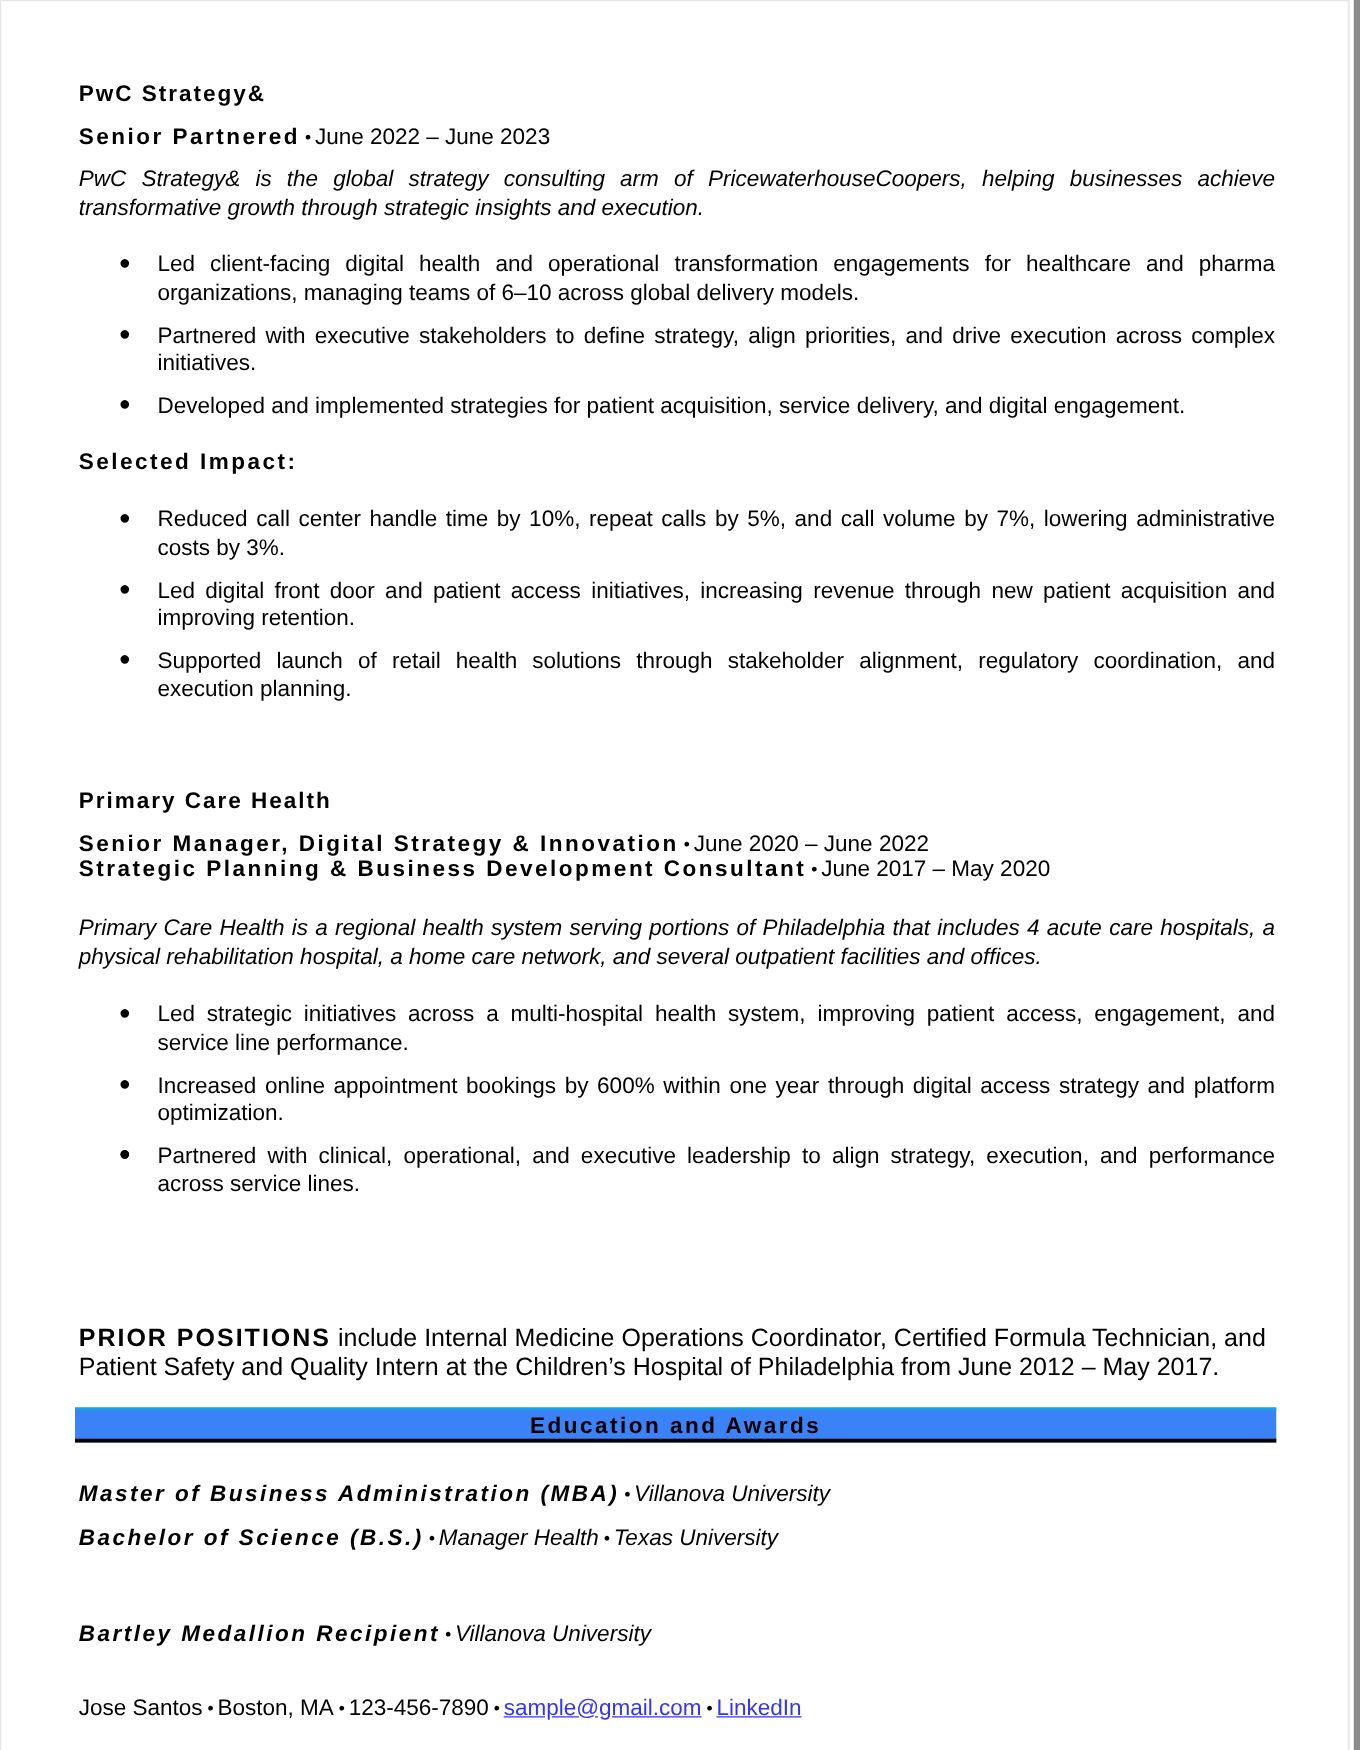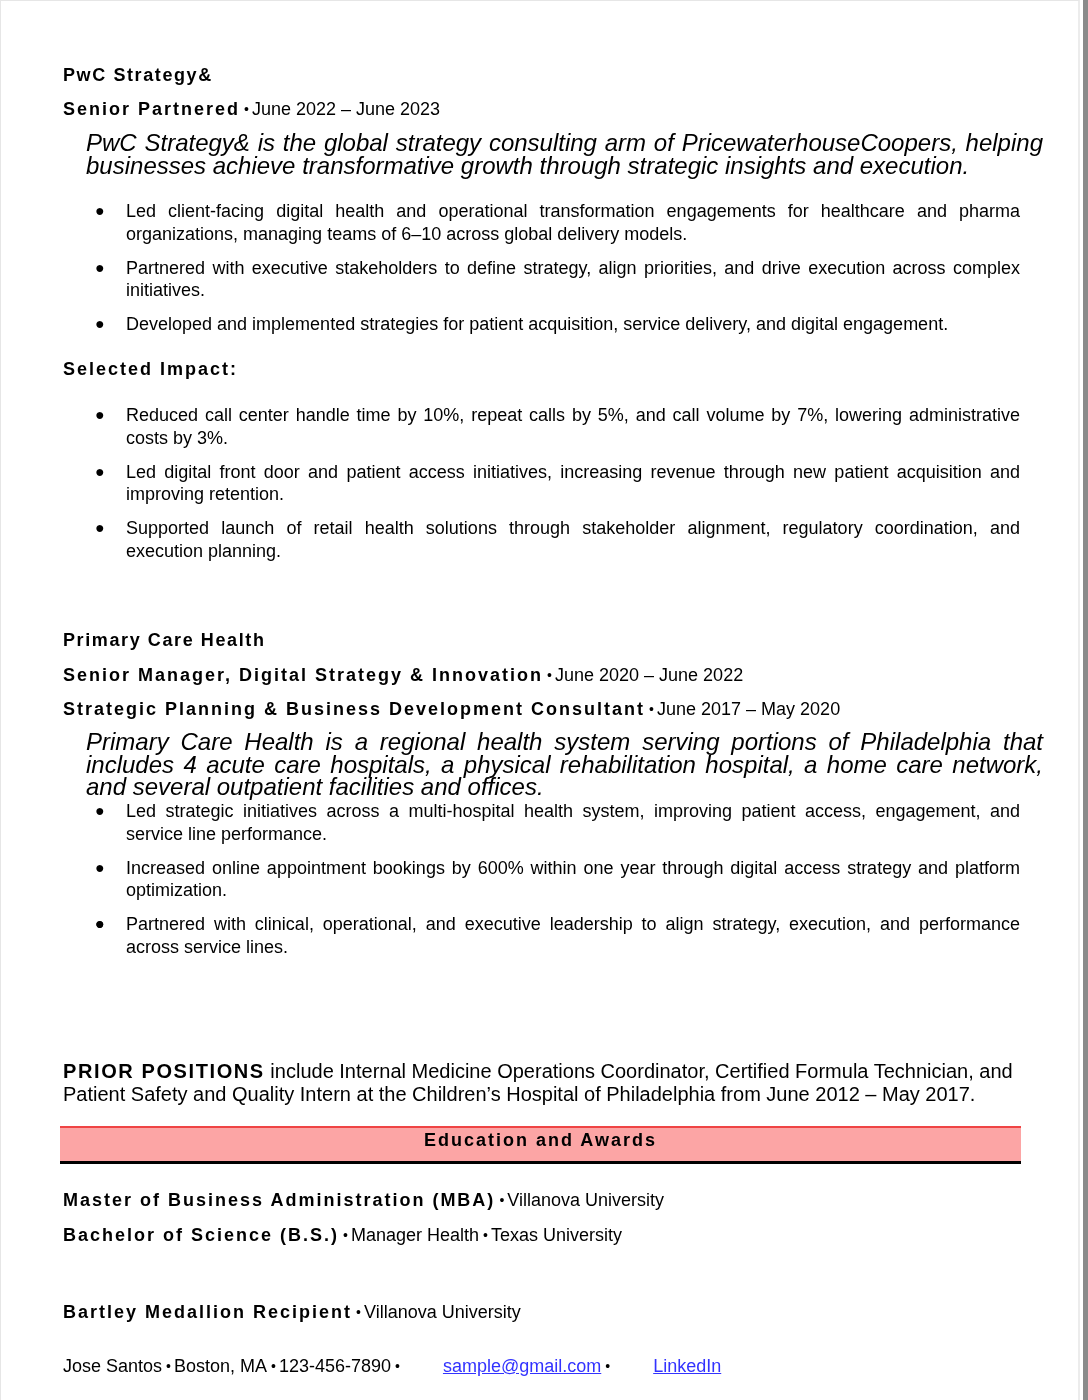--- a/index.html
+++ b/index.html
@@ -63,24 +63,23 @@
     font-size: 14px;
     padding: 0 3px 0 4px;
     position: relative;
     top: -1px;
   }
   .desc {
     position: absolute;
     left: 0;
     width: 957px;
     font-style: italic;
-    font-size: 24px;
+    font-size: 18px;
     line-height: 22.5px;
     text-align: justify;
-    margin-left: 23px;
   }
   .bullets {
     position: absolute;
     left: 0;
     width: 957px;
     margin: 0;
     padding: 0;
     list-style: none;
   }
   .bullets li {
@@ -113,53 +112,53 @@
     line-height: 22.5px;
   }
   .prior-label {
     font-weight: bold;
     letter-spacing: 1.6px;
   }
   .section-header {
     position: absolute;
     left: -3px;
     width: 961px;
-    height: 38px;
-    background: #fca5a5;
-    border-top: 2px solid #ef4444;
+    height: 28px;
+    background: #3b82f6;
+    border-top: 2px solid #0ea5e9;
     border-bottom: 3px solid #000;
     box-sizing: border-box;
     text-align: center;
     font-weight: bold;
     font-size: 18px;
     letter-spacing: 2px;
     line-height: 25px;
   }
   .edu-line {
     position: absolute;
     left: 0;
     font-size: 18px;
-    line-height: 32px;
-    white-space: nowrap;
+    line-height: 22px;
+    white-space: nowrap;
+    font-style: italic;
   }
   .edu-title {
     font-weight: bold;
     letter-spacing: 2px;
   }
   .footer {
     position: absolute;
     left: 0;
     font-size: 18px;
     line-height: 22px;
     white-space: nowrap;
   }
   .footer a {
     color: #3333ff;
     text-decoration: underline;
-    margin-left: 40px;
   }
 </style>
 </head>
 <body>
 
 <div class="page-frame"></div>
 <div class="right-gutter"></div>
 
 <div class="content">
 
@@ -177,21 +176,21 @@
   <ul class="bullets" style="top:404px;">
     <li><span class="dot">●</span><span>Reduced call center handle time by 10%, repeat calls by 5%, and call volume by 7%, lowering administrative costs by 3%.</span></li>
     <li><span class="dot">●</span><span>Led digital front door and patient access initiatives, increasing revenue through new patient acquisition and improving retention.</span></li>
     <li><span class="dot">●</span><span>Supported launch of retail health solutions through stakeholder alignment, regulatory coordination, and execution planning.</span></li>
   </ul>
 
   <div class="org" style="top:629px;text-align:right;">Primary Care Health</div>
   <div class="role-line" style="top:664px;">
     <span class="role-title">Senior Manager, Digital Strategy &amp; Innovation</span><span class="sep">•</span><span>June 2020 – June 2022</span>
   </div>
-  <div class="role-line" style="top:698px;">
+  <div class="role-line" style="top:684px;">
     <span class="role-title">Strategic Planning &amp; Business Development Consultant</span><span class="sep">•</span><span>June 2017 – May 2020</span>
   </div>
   <div class="desc" style="top:731px;">Primary Care Health is a regional health system serving portions of Philadelphia that includes 4 acute care hospitals, a physical rehabilitation hospital, a home care network, and several outpatient facilities and offices.</div>
   <ul class="bullets" style="top:800px;">
     <li><span class="dot">●</span><span>Led strategic initiatives across a multi-hospital health system, improving patient access, engagement, and service line performance.</span></li>
     <li><span class="dot">●</span><span>Increased online appointment bookings by 600% within one year through digital access strategy and platform optimization.</span></li>
     <li><span class="dot">●</span></li>
     <li><span class="dot">●</span><span>Partnered with clinical, operational, and executive leadership to align strategy, execution, and performance across service lines.</span></li>
   </ul>
 

